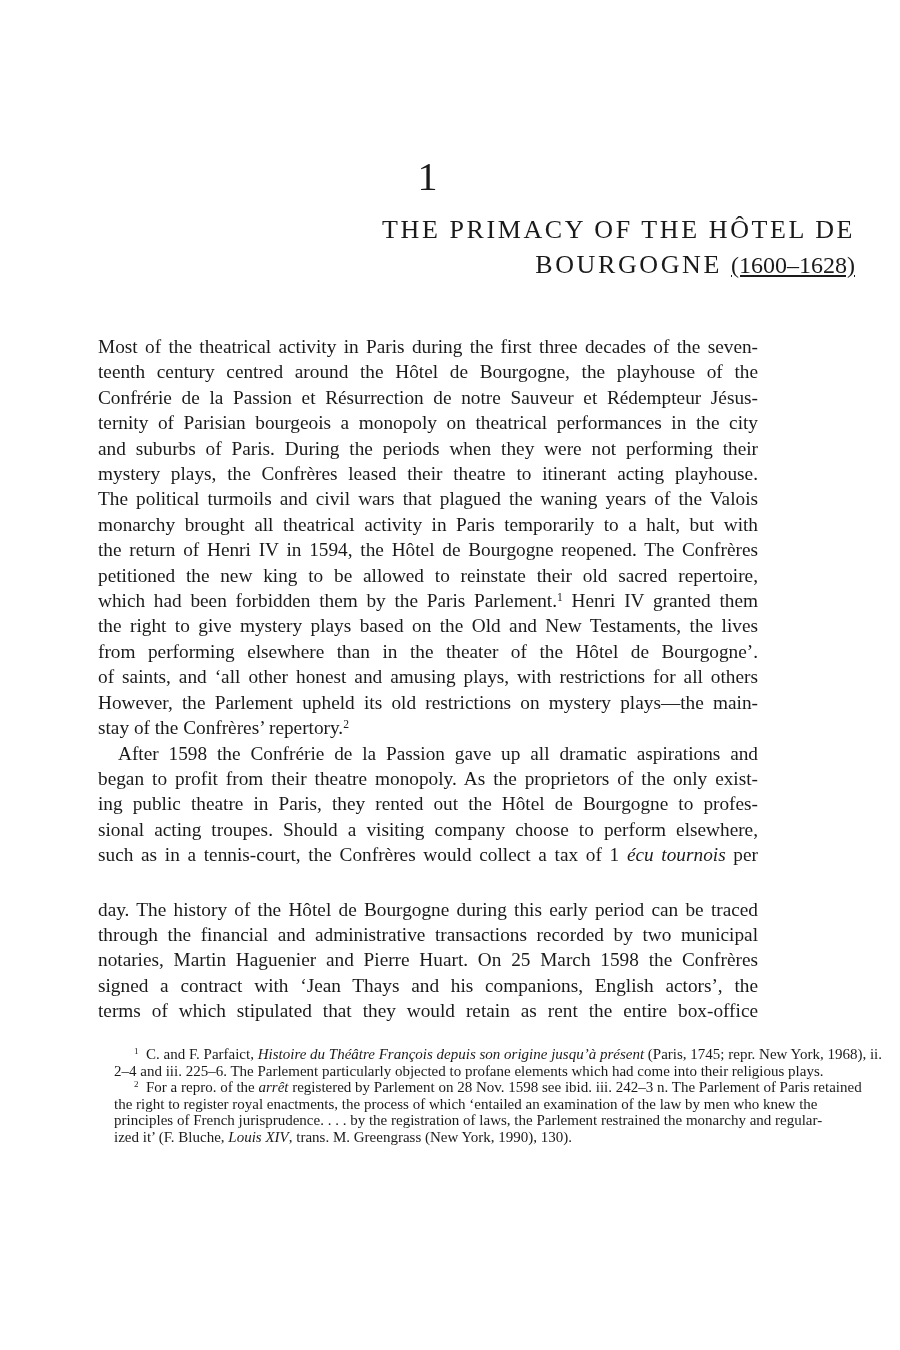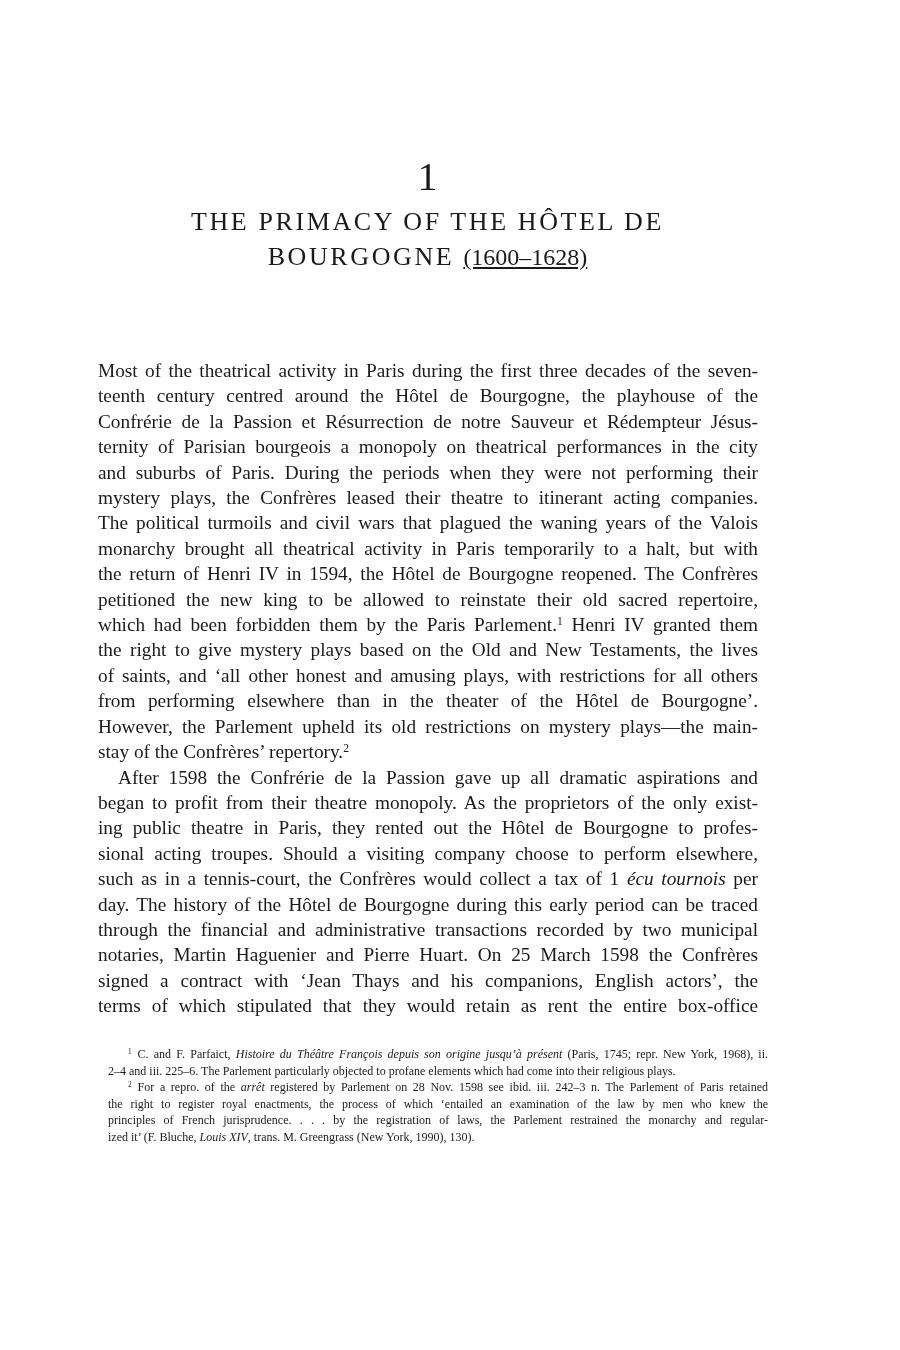--- a/index.html
+++ b/index.html
@@ -1,71 +1,71 @@
 <!DOCTYPE html>
 <html><head>
 <meta charset="utf-8">
 <style>
   html, body { margin: 0; padding: 0; background: #ffffff; }
   body { width: 900px; height: 1350px; position: relative; overflow: hidden;
          font-family: "Liberation Serif", "DejaVu Serif", serif; color: #1a1a1a; }
   .chapter-number { position: absolute; top: 152px; left: 0; width: 855px; text-align: center;
          font-size: 40px; line-height: 50px; }
-  .chapter-title { position: absolute; top: 204px; left: 0; width: 855px; text-align: center;
+  .chapter-title { position: absolute; top: 212px; left: 0; width: 855px; text-align: right;
          font-size: 26px; line-height: 35px; letter-spacing: 2.6px; }
   .chapter-title .dates { letter-spacing: 0; font-size: 24px; text-decoration: underline; }
   .body-text { position: absolute; top: 334px; left: 98px; width: 660px;
          font-size: 19.3px; line-height: 25.4px; text-align: justify; }
   .body-text p { margin: 0; }
   .line { display: block; text-align: justify; text-align-last: justify; white-space: nowrap; }
   .line.last { text-align-last: left; }
   sup { font-size: 0.6em; line-height: 0; vertical-align: 0.55em; }
-  .footnotes { position: absolute; top: 1046px; left: 108px; width: 660px;
-         font-size: 12px; line-height: 16.6px; }
+  .footnotes { position: absolute; top: 1046px; left: 114px; width: 660px;
+         font-size: 15px; line-height: 16.6px; }
   .fn { margin: 0; }
   .fn .line { white-space: nowrap; }
   .fn .first { text-indent: 20px; }
   i { font-style: italic; }
 </style>
 </head>
 <body>
 
 <div class="chapter-number">1</div>
 
 <div class="chapter-title">
   <div>THE PRIMACY OF THE HÔTEL DE</div>
   <div><span>BOURGOGNE</span> <span class="dates">(1600–1628)</span></div>
 </div>
 
 <div class="body-text">
   <p>
-    <span class="line" style="white-space: nowrap; display: block; margin-top: 24px;">Most of the theatrical activity in Paris during the first three decades of the seven-</span>
+    <span class="line" style="white-space: nowrap; display: block;">Most of the theatrical activity in Paris during the first three decades of the seven-</span>
     <span class="line" style="white-space: nowrap; display: block;">teenth century centred around the Hôtel de Bourgogne, the playhouse of the</span>
     <span class="line" style="white-space: nowrap; display: block;">Confrérie de la Passion et Résurrection de notre Sauveur et Rédempteur Jésus-</span>
     <span class="line" style="white-space: nowrap; display: block;">ternity of Parisian bourgeois a monopoly on theatrical performances in the city</span>
     <span class="line" style="white-space: nowrap; display: block;">and suburbs of Paris. During the periods when they were not performing their</span>
-    <span class="line" style="white-space: nowrap; display: block;">mystery plays, the Confrères leased their theatre to itinerant acting companies.</span>
+    <span class="line" style="white-space: nowrap; display: block;">mystery plays, the Confrères leased their theatre to itinerant acting playhouse.</span>
     <span class="line" style="white-space: nowrap; display: block;">The political turmoils and civil wars that plagued the waning years of the Valois</span>
     <span class="line" style="white-space: nowrap; display: block;">monarchy brought all theatrical activity in Paris temporarily to a halt, but with</span>
     <span class="line" style="white-space: nowrap; display: block;">the return of Henri IV in 1594, the Hôtel de Bourgogne reopened. The Confrères</span>
     <span class="line" style="white-space: nowrap; display: block;">petitioned the new king to be allowed to reinstate their old sacred repertoire,</span>
     <span class="line" style="white-space: nowrap; display: block;"><span>which had been forbidden them by the Paris Parlement.</span><sup>1</sup><span> Henri IV granted them</span></span>
     <span class="line" style="white-space: nowrap; display: block;">the right to give mystery plays based on the Old and New Testaments, the lives</span>
+    <span class="line" style="white-space: nowrap; display: block;">from performing elsewhere than in the theater of the Hôtel de Bourgogne’.</span>
     <span class="line" style="white-space: nowrap; display: block;">of saints, and ‘all other honest and amusing plays, with restrictions for all others</span>
-    <span class="line" style="white-space: nowrap; display: block;">from performing elsewhere than in the theater of the Hôtel de Bourgogne’.</span>
     <span class="line" style="white-space: nowrap; display: block;">However, the Parlement upheld its old restrictions on mystery plays—the main-</span>
     <span class="line last" style="white-space: nowrap; display: block;"><span>stay of the Confrères’ repertory.</span><sup>2</sup></span>
   </p>
   <p>
     <span class="line" style="padding-left: 20px; white-space: nowrap; display: block;">After 1598 the Confrérie de la Passion gave up all dramatic aspirations and</span>
     <span class="line" style="white-space: nowrap; display: block;">began to profit from their theatre monopoly. As the proprietors of the only exist-</span>
     <span class="line" style="white-space: nowrap; display: block;">ing public theatre in Paris, they rented out the Hôtel de Bourgogne to profes-</span>
     <span class="line" style="white-space: nowrap; display: block;">sional acting troupes. Should a visiting company choose to perform elsewhere,</span>
     <span class="line" style="white-space: nowrap; display: block;"><span>such as in a tennis-court, the Confrères would collect a tax of 1 </span><i>écu tournois</i><span> per</span></span>
-    <span class="line" style="white-space: nowrap; display: block;">day. The history of the Hôtel de Bourgogne during this early period can be traced</span>
+    <span class="line" style="white-space: nowrap; display: block; margin-top: 29px;">day. The history of the Hôtel de Bourgogne during this early period can be traced</span>
     <span class="line" style="white-space: nowrap; display: block;">through the financial and administrative transactions recorded by two municipal</span>
     <span class="line" style="white-space: nowrap; display: block;">notaries, Martin Haguenier and Pierre Huart. On 25 March 1598 the Confrères</span>
     <span class="line" style="white-space: nowrap; display: block;">signed a contract with ‘Jean Thays and his companions, English actors’, the</span>
     <span class="line" style="white-space: nowrap; display: block;">terms of which stipulated that they would retain as rent the entire box-office</span>
   </p>
 </div>
 
 <div class="footnotes">
   <div class="fn">
     <span class="line first" style="white-space: nowrap; display: block;"><sup>1</sup> <span>C. and F. Parfaict, </span><i>Histoire du Théâtre François depuis son origine jusqu’à présent</i><span> (Paris, 1745; repr. New York, 1968), ii.</span></span>

